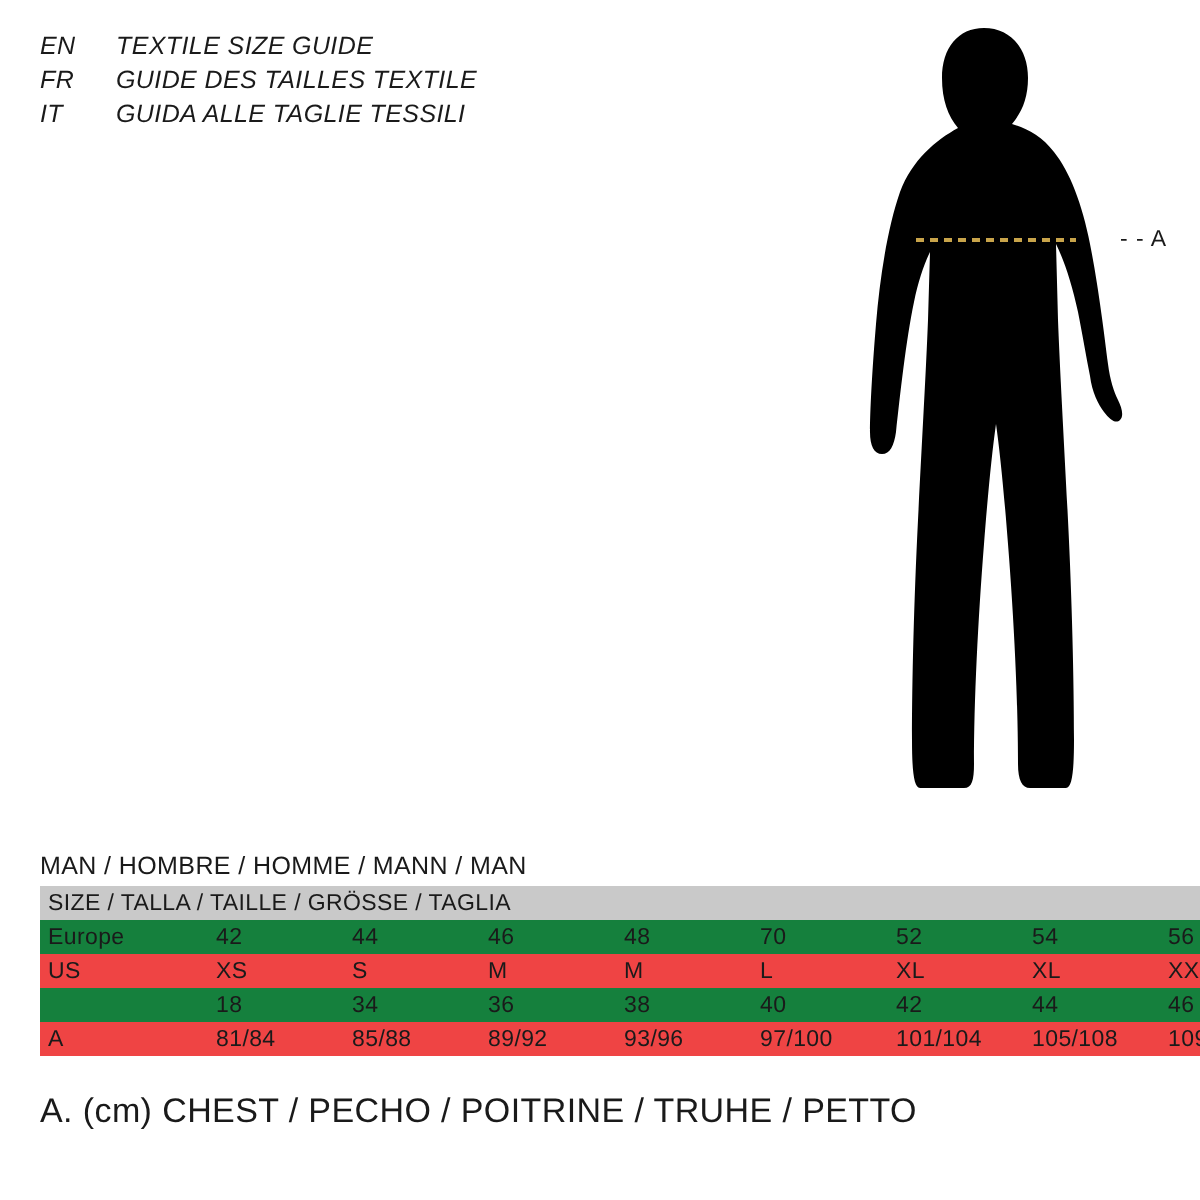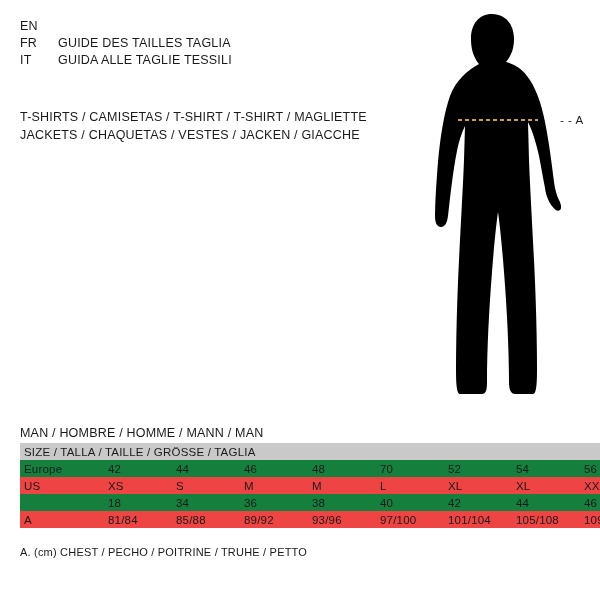--- a/index.html
+++ b/index.html
@@ -23,25 +23,26 @@
 
   
   .lang-block {
     position: absolute;
     left: 20px;
     top: 16px;
     width: 360px;
   }
   .lang-row {
     display: flex;
-    align-items: flex-end;
+    align-items: flex-start;
     height: 17px;
     font-size: 12.5px;
     letter-spacing: 0.2px;
     color: #1a1a1a;
+    font-style: italic;
   }
   .lang-code {
     width: 38px;
     flex: 0 0 38px;
   }
   .lang-text {
     flex: 1 1 auto;
     white-space: nowrap;
   }
 
@@ -118,49 +119,46 @@
     background: #15803d;
   }
   .row-plain td {
     background: #ef4444;
   }
 
   .footnote {
     position: absolute;
     left: 20px;
     top: 546px;
-    font-size: 11px;
+    font-size: 17px;
     letter-spacing: 0.2px;
     color: #1a1a1a;
     white-space: nowrap;
   }
 </style>
 </head>
 <body>
 
 <div class="page">
 
   <div class="lang-block">
     <div class="lang-row">
       <span class="lang-code">EN</span>
+      <span class="lang-text">TEXTILE SIZE GUIDE</span>
     </div>
     <div class="lang-row">
       <span class="lang-code">FR</span>
-      <span class="lang-text">GUIDE DES TAILLES TAGLIA</span>
+      <span class="lang-text">GUIDE DES TAILLES TEXTILE</span>
     </div>
     <div class="lang-row">
       <span class="lang-code">IT</span>
       <span class="lang-text">GUIDA ALLE TAGLIE TESSILI</span>
     </div>
   </div>
 
-  <div class="cat-block">
-    <div class="cat-line">T-SHIRTS / CAMISETAS / T-SHIRT / T-SHIRT / MAGLIETTE</div>
-    <div class="cat-line">JACKETS / CHAQUETAS / VESTES / JACKEN / GIACCHE</div>
-  </div>
 
   <div class="figure-wrap">
     <svg width="190" height="395" viewBox="0 0 190 395" xmlns="http://www.w3.org/2000/svg">
       <path fill="#000000" d="
         M92,4
         C79,4 71,14 71,29
         C71,40 74,48 79,54
         C68,60 56,70 50,86
         C44,103 40,128 38,152
         C36,176 35,196 35,206

